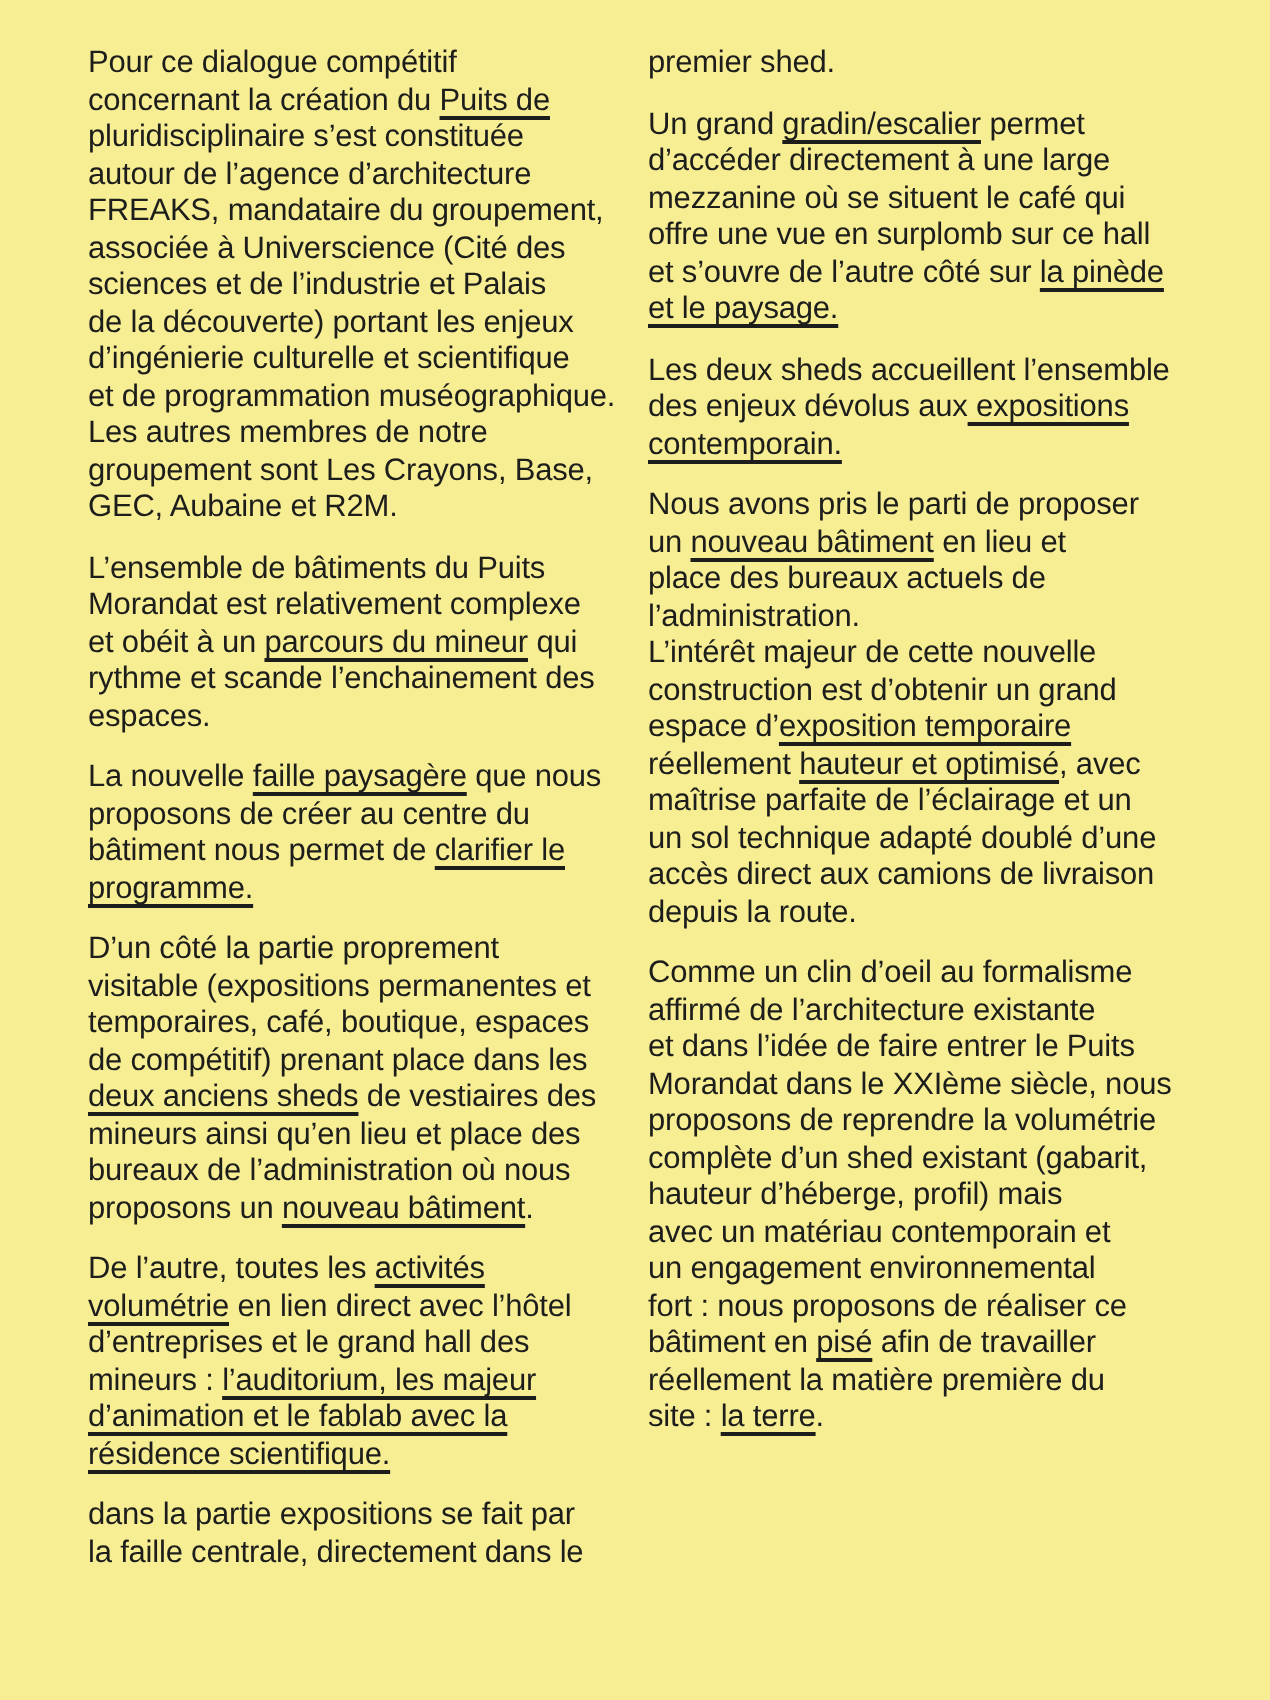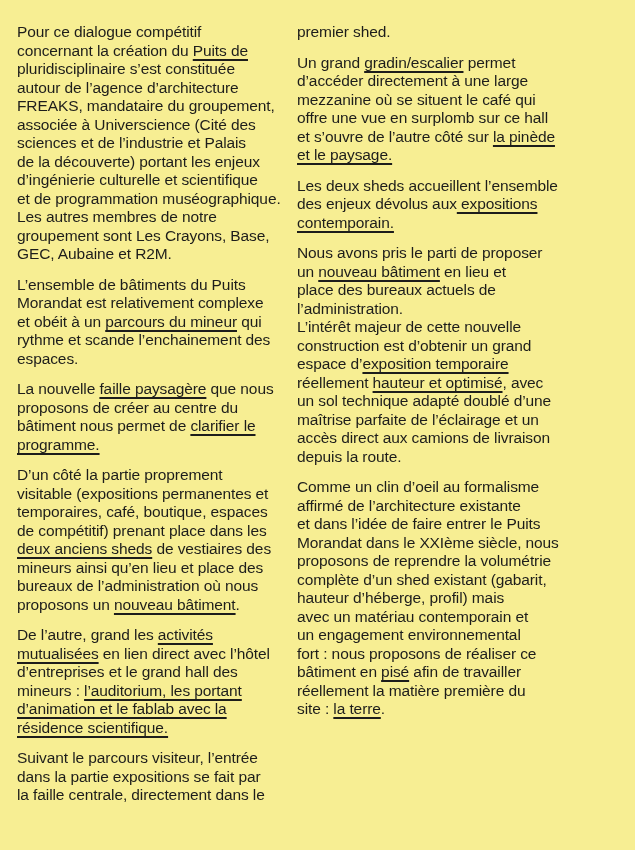--- a/index.html
+++ b/index.html
@@ -9,21 +9,21 @@
   body {
     width: 635px;
     height: 850px;
     overflow: hidden;
     font-family: "Liberation Sans", "DejaVu Sans", sans-serif;
   }
   .page {
     box-sizing: border-box;
     width: 635px;
     height: 850px;
-    padding: 23px 0 0 17px;
+    padding: 23px 0 0 44px;
     display: flex;
     align-items: flex-start;
   }
   .column {
     flex: 0 0 auto;
   }
   .column.left  { width: 280px; }
   .column.right { width: 300px; }
   .paragraph {
     margin: 0 0 12px 0;
@@ -80,29 +80,28 @@
         <div class="line"><span class="plain">D’un côté la partie proprement</span></div>
         <div class="line"><span class="plain">visitable (expositions permanentes et</span></div>
         <div class="line"><span class="plain">temporaires, café, boutique, espaces</span></div>
         <div class="line"><span class="plain">de compétitif) prenant place dans les</span></div>
         <div class="line"><span class="u">deux anciens sheds</span><span class="plain"> de vestiaires des</span></div>
         <div class="line"><span class="plain">mineurs ainsi qu’en lieu et place des</span></div>
         <div class="line"><span class="plain">bureaux de l’administration où nous</span></div>
         <div class="line"><span class="plain">proposons un </span><span class="u">nouveau bâtiment</span><span class="plain">.</span></div>
       </div>
       <div class="paragraph">
-        <div class="line"><span class="plain">De l’autre, grand les </span><span class="u">activités </span></div>
-        <div class="line"><span class="u">mutualisées</span><span class="plain"> en lien direct avec l’hôtel</span></div>
+        <div class="line"><span class="plain">De l’autre, toutes les </span><span class="u">activités </span></div>
+        <div class="line"><span class="u">volumétrie</span><span class="plain"> en lien direct avec l’hôtel</span></div>
         <div class="line"><span class="plain">d’entreprises et le grand hall des</span></div>
-        <div class="line"><span class="plain">mineurs : </span><span class="u">l’auditorium, les portant </span></div>
+        <div class="line"><span class="plain">mineurs : </span><span class="u">l’auditorium, les majeur </span></div>
         <div class="line"><span class="u">d’animation et le fablab avec la </span></div>
         <div class="line"><span class="u">résidence scientifique.</span></div>
       </div>
       <div class="paragraph">
-        <div class="line"><span class="plain">Suivant le parcours visiteur, l’entrée</span></div>
         <div class="line"><span class="plain">dans la partie expositions se fait par</span></div>
         <div class="line"><span class="plain">la faille centrale, directement dans le</span></div>
       </div>
     </div>
   <div class="column right">
       <div class="paragraph">
         <div class="line"><span class="plain">premier shed.</span></div>
       </div>
       <div class="paragraph">
         <div class="line"><span class="plain">Un grand </span><span class="u">gradin/escalier</span><span class="plain"> permet</span></div>
@@ -119,22 +118,22 @@
       </div>
       <div class="paragraph">
         <div class="line"><span class="plain">Nous avons pris le parti de proposer</span></div>
         <div class="line"><span class="plain">un </span><span class="u">nouveau bâtiment</span><span class="plain"> en lieu et</span></div>
         <div class="line"><span class="plain">place des bureaux actuels de</span></div>
         <div class="line"><span class="plain">l’administration.</span></div>
         <div class="line"><span class="plain">L’intérêt majeur de cette nouvelle</span></div>
         <div class="line"><span class="plain">construction est d’obtenir un grand</span></div>
         <div class="line"><span class="plain">espace d’</span><span class="u">exposition temporaire</span></div>
         <div class="line"><span class="plain">réellement </span><span class="u">hauteur et optimisé</span><span class="plain">, avec</span></div>
+        <div class="line"><span class="plain">maîtrise parfaite de l’éclairage et un</span></div>
         <div class="line"><span class="plain">un sol technique adapté doublé d’une</span></div>
-        <div class="line"><span class="plain">maîtrise parfaite de l’éclairage et un</span></div>
         <div class="line"><span class="plain">accès direct aux camions de livraison</span></div>
         <div class="line"><span class="plain">depuis la route.</span></div>
       </div>
       <div class="paragraph">
         <div class="line"><span class="plain">Comme un clin d’oeil au formalisme</span></div>
         <div class="line"><span class="plain">affirmé de l’architecture existante</span></div>
         <div class="line"><span class="plain">et dans l’idée de faire entrer le Puits</span></div>
         <div class="line"><span class="plain">Morandat dans le XXIème siècle, nous</span></div>
         <div class="line"><span class="plain">proposons de reprendre la volumétrie</span></div>
         <div class="line"><span class="plain">complète d’un shed existant (gabarit,</span></div>

